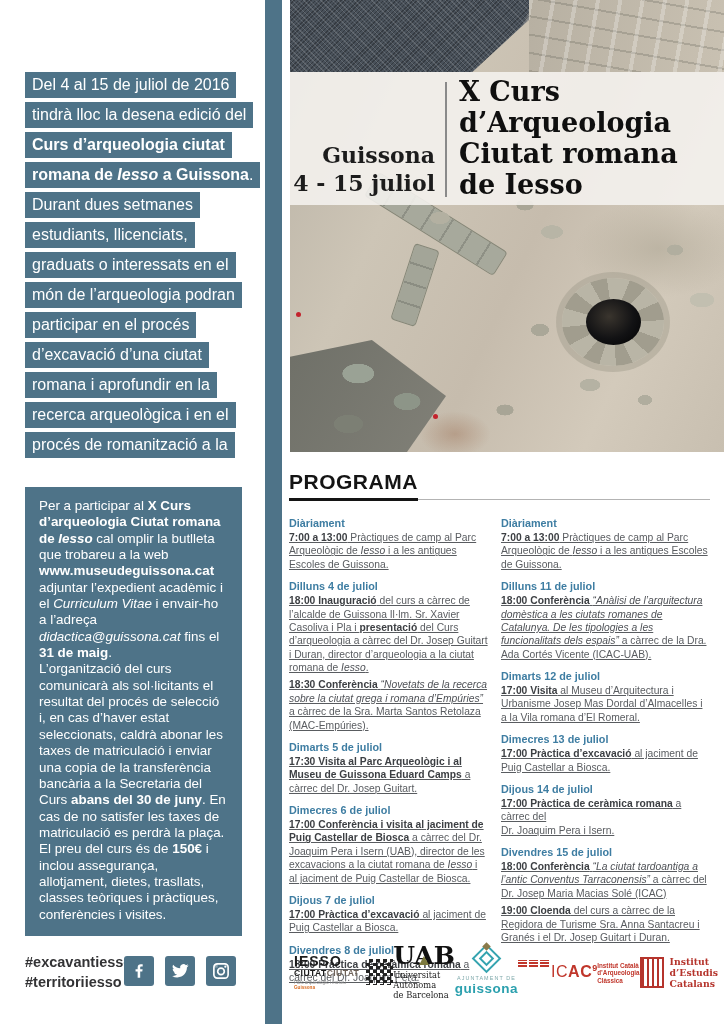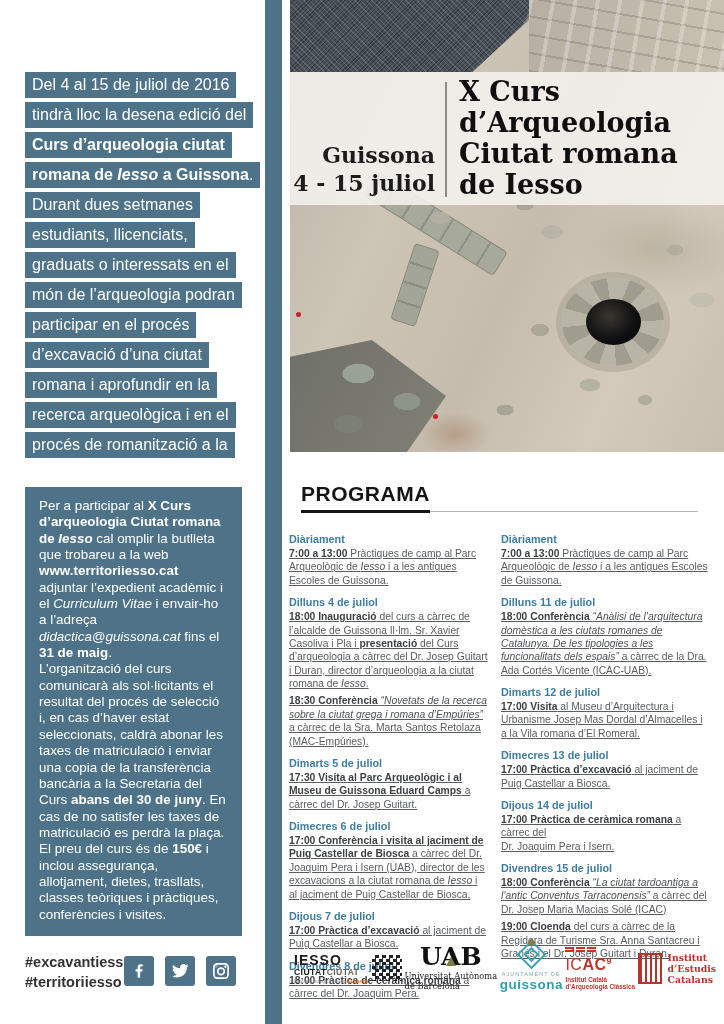--- a/index.html
+++ b/index.html
@@ -75,21 +75,21 @@
   .hl-line{display:table;background:#4e7388;color:#fff;font-size:16px;line-height:21px;
     padding:2px 7px 3px 7px;margin-bottom:4px;white-space:nowrap;}
   .hl-line b{font-weight:700;} .hl-line i{font-style:italic;}
 
   .intro2{position:absolute;left:25px;top:487px;width:189px;background:#4e7388;color:#fff;
     padding:11px 14px 13px 14px;font-size:13.4px;line-height:1.22;}
   .intro2 p{margin:0;} .intro2 b{font-weight:700;} .intro2 i{font-style:italic;}
 
   
   .program{position:absolute;left:289px;top:470px;width:421px;}
-  .prog-title{font-size:21px;font-weight:800;letter-spacing:.5px;color:#141414;margin:12px;
+  .prog-title{font-size:21px;font-weight:800;letter-spacing:.5px;color:#141414;margin:0;
     border-bottom:1px solid #b3b3b3;}
   .prog-title span{display:inline-block;padding-bottom:4px;border-bottom:3px solid #141414;
     margin-bottom:-2px;}
   .prog-cols{display:flex;margin-top:8px;}
   .prog-col{width:199px;} .prog-col + .prog-col{margin-left:13px;width:209px;}
   .day{color:#3e7da2;font-weight:700;font-size:10.8px;margin:9px 0 2px 0;}
   .item{font-size:10.3px;line-height:1.3;color:#595c60;margin:0 0 4px 0;text-decoration:underline;}
   .item b{color:#3c3f43;font-weight:700;} .item i{font-style:italic;color:#4e5156;}
 
   
@@ -123,21 +123,21 @@
     line-height:10px;margin-top:2px;}
   
   .ajg{flex-direction:column;display:flex;align-items:center;}
   .g-icon{width:17px;height:17px;transform:rotate(45deg);border:2.5px solid #35a4b0;
     position:relative;margin-bottom:6px;}
   .g-icon:before{content:"";position:absolute;inset:3px;border:2px solid #35a4b0;}
   .g-icon:after{content:"";position:absolute;left:-3px;top:-3px;width:6px;height:6px;background:#8a7a4a;}
   .g-small{font-size:5.4px;letter-spacing:1.1px;color:#7fa9ab;line-height:7px;}
   .g-big{font-size:13.5px;font-weight:700;color:#2ba0ae;letter-spacing:.5px;line-height:14px;}
   
-  .icac{flex-direction:column;display:flex;align-items:flex-start;}
+  .icac{flex-direction:row;display:flex;align-items:flex-start;}
   .icac-cols{display:flex;margin-bottom:1px;}
   .icac-cols span{width:9px;height:7px;margin-right:2px;
     background:repeating-linear-gradient(0deg,#c0362b 0 1.6px,transparent 1.6px 3.2px);}
   .icac-acronym{line-height:16px;color:#c0362b;}
   .icac-acronym .ic{font-size:16px;font-weight:400;letter-spacing:.5px;}
   .icac-acronym .ac{font-size:16px;font-weight:800;letter-spacing:.5px;}
   .icac-acronym .mk{font-size:9px;font-weight:800;vertical-align:super;}
   .icac-name{font-size:6.3px;font-weight:700;color:#c0362b;line-height:7.5px;margin-top:2px;}
   
   .iec-shield{width:20px;height:27px;border:2px solid #b5342c;margin-right:6px;
@@ -191,21 +191,21 @@
       <span class="hl-line">graduats o interessats en el</span>
       <span class="hl-line">món de l’arqueologia podran</span>
       <span class="hl-line">participar en el procés</span>
       <span class="hl-line">d’excavació d’una ciutat</span>
       <span class="hl-line">romana i aprofundir en la</span>
       <span class="hl-line">recerca arqueològica i en el</span>
       <span class="hl-line">procés de romanització a la</span>
     </div>
 
   <div class="intro2">
-      <p>Per a participar al <b>X Curs d’arqueologia Ciutat romana de <i>Iesso</i></b> cal omplir la butlleta que trobareu a la web <b>www.territoriiesso.cat</b> adjuntar l’expedient acadèmic i el <i>Curriculum Vitae</i> i envair-ho a l’adreça <i>didactica@guissona.cat</i> fins el <b>31 de maig</b>.</p>
+      <p>Per a participar al <b>X Curs d’arqueologia Ciutat romana de <i>Iesso</i></b> cal omplir la butlleta que trobareu a la web <b>www.museudeguissona.cat</b> adjuntar l’expedient acadèmic i el <i>Curriculum Vitae</i> i envair-ho a l’adreça <i>didactica@guissona.cat</i> fins el <b>31 de maig</b>.</p>
       <p>L’organització del curs comunicarà als sol·licitants el resultat del procés de selecció i, en cas d’haver estat seleccionats, caldrà abonar les taxes de matriculació i enviar una copia de la transferència bancària a la Secretaria del Curs <b>abans del 30 de juny</b>. En cas de no satisfer les taxes de matriculació es perdrà la plaça.</p>
       <p>El preu del curs és de <b>150€</b> i inclou assegurança, allotjament, dietes, trasllats, classes teòriques i pràctiques, conferències i visites.</p>
     </div>
 
   <div class="program">
     <h2 class="prog-title"><span>PROGRAMA</span></h2>
     <div class="prog-cols">
       <div class="prog-col">
           <div class="day">Diàriament</div>
           <p class="item"><b>7:00 a 13:00</b>  Pràctiques de camp al Parc Arqueològic de <i>Iesso</i> i a les antigues Escoles de Guissona.</p>

